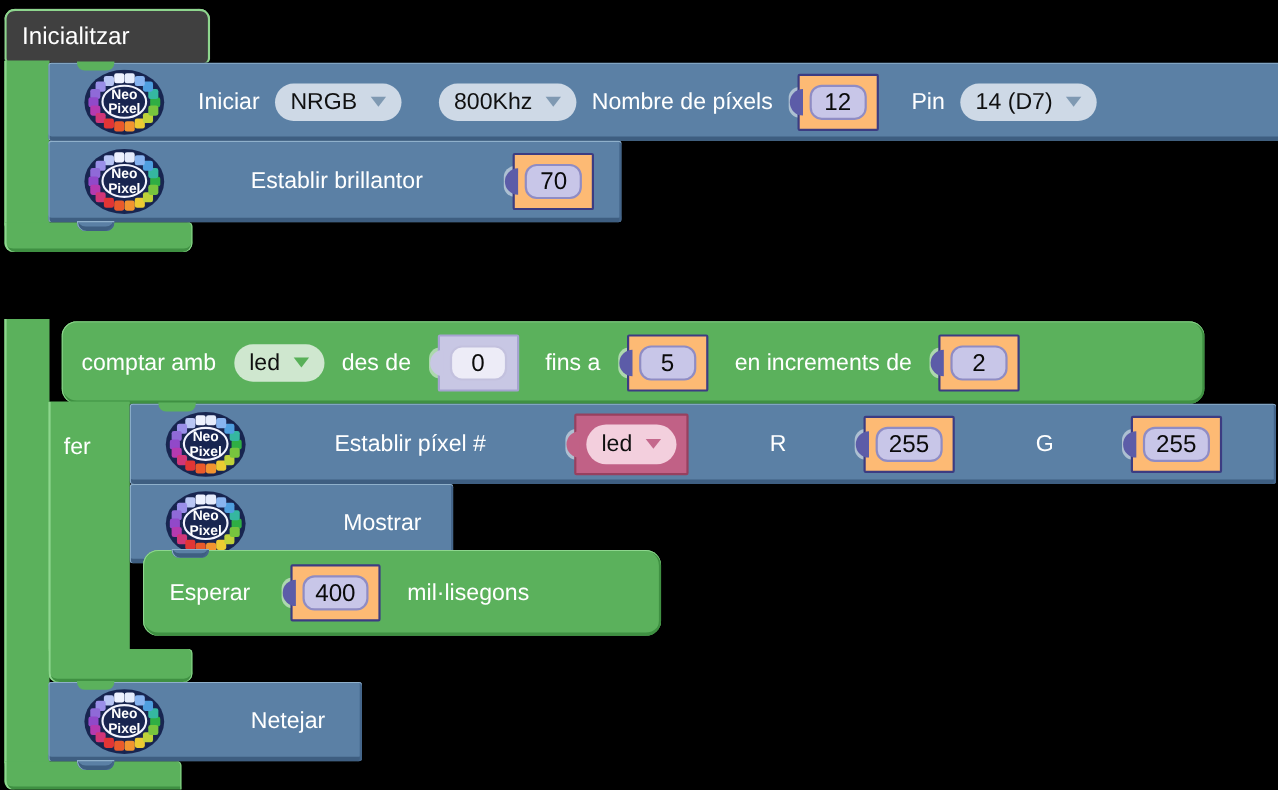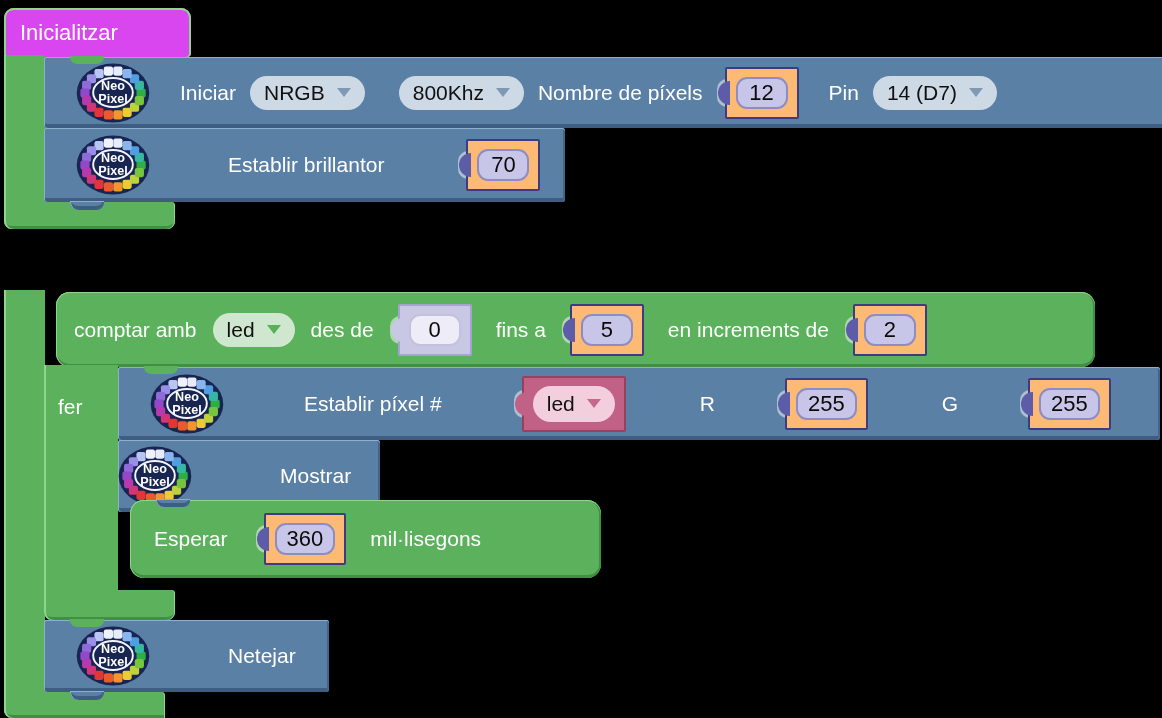--- a/index.html
+++ b/index.html
@@ -7,21 +7,21 @@
     position:relative;width:1162px;height:718px;overflow:hidden;background:#000;
     font-family:"Liberation Sans", sans-serif; -webkit-font-smoothing:antialiased;
   }
   
   .row{position:absolute;display:flex;align-items:center;font-size:21px;color:#fff;white-space:nowrap;}
   .blue{background:#5b80a5;border-radius:3px;
         box-shadow:inset 0 1px 0 #8fb0cb, inset 1px 0 0 #8fb0cb, inset -2px 0 0 #44658a, inset 0 -4px 0 #3e5e81;gap:48px;}
   .greenrow{background:#5bb15c;border-radius:14px;
         box-shadow:inset 0 1px 0 #8ed68e, inset 1px 0 0 #8ed68e, inset -2px 0 0 #3f9042, inset 0 -3px 0 #3f9042;margin-left:12px;}
   .hat{position:absolute;display:flex;align-items:center;padding-left:16px;font-size:22px;color:#fff;
-       background:#d946ef;border-radius:10px 10px 4px 4px;
+       background:#404040;border-radius:10px 10px 4px 4px;
        box-shadow:inset 0 2px 0 #8ed68e, inset 2px 0 0 #8ed68e, inset -2px 0 0 #8ed68e;}
   .arm{position:absolute;background:#5bb15c;box-shadow:inset 2px 0 0 #8ed68e;}
   .foot{position:absolute;background:#5bb15c;border-radius:0 4px 8px 8px;
         box-shadow:inset 2px 0 0 #8ed68e, inset -1px 0 0 #8ed68e, inset 0 -3px 0 #3f9042;}
   .lbl{pointer-events:none;}
   .fer{position:absolute;color:#fff;font-size:21px;}
   
   .tab{position:absolute;width:34px;height:8px;border-radius:0 0 7px 7px;}
   .tab.green{background:#5bb15c;}
   .tab.blue{background:#5b80a5;}
@@ -200,34 +200,34 @@
     </span>
     <span class="lbl" style="margin-left:26px">B</span>
     <span class="socket" style="margin-left:14px">
       <span class="crescent"></span>
       <span class="vblock purple">
         <span class="vpill">255</span>
       </span>
     </span>
   </div>
 
-  <div class="row blue" style="left:118px;top:440px;width:262px;height:72px;">
+  <div class="row blue" style="left:118px;top:440px;width:262px;height:72px;padding-left:32px">
     <svg class="npicon">
         <use href="#npicon"></use>
       </svg>
     <span class="lbl" style="margin-left:40px">Mostrar</span>
   </div>
 
   <div class="row greenrow" style="left:118px;top:500px;width:447px;height:78px;padding-left:24px">
     <span class="tab blue" style="left:26px;top:-1px"></span>
     <span class="lbl">Esperar</span>
     <span class="socket" style="margin-left:28px">
       <span class="crescent"></span>
       <span class="vblock purple">
-        <span class="vpill">360</span>
+        <span class="vpill">400</span>
       </span>
     </span>
     <span class="lbl" style="margin-left:24px">mil·lisegons</span>
   </div>
 
   <div class="row blue" style="left:44px;top:620px;width:253px;height:72px;padding-left:32px">
     <span class="tab green" style="left:26px;top:-1px"></span>
     <svg class="npicon">
         <use href="#npicon"></use>
       </svg>

